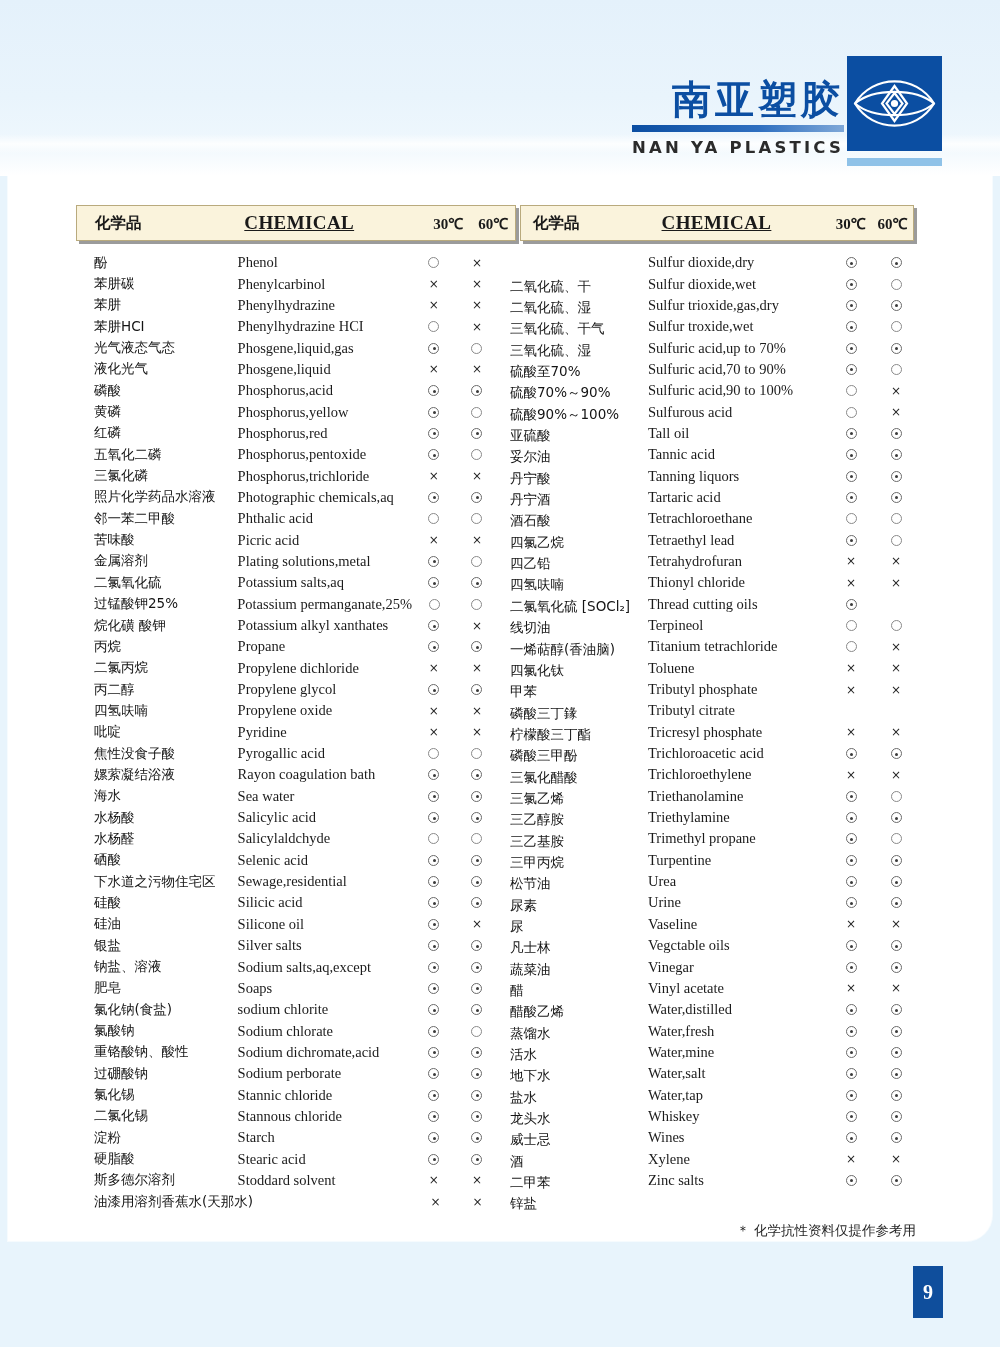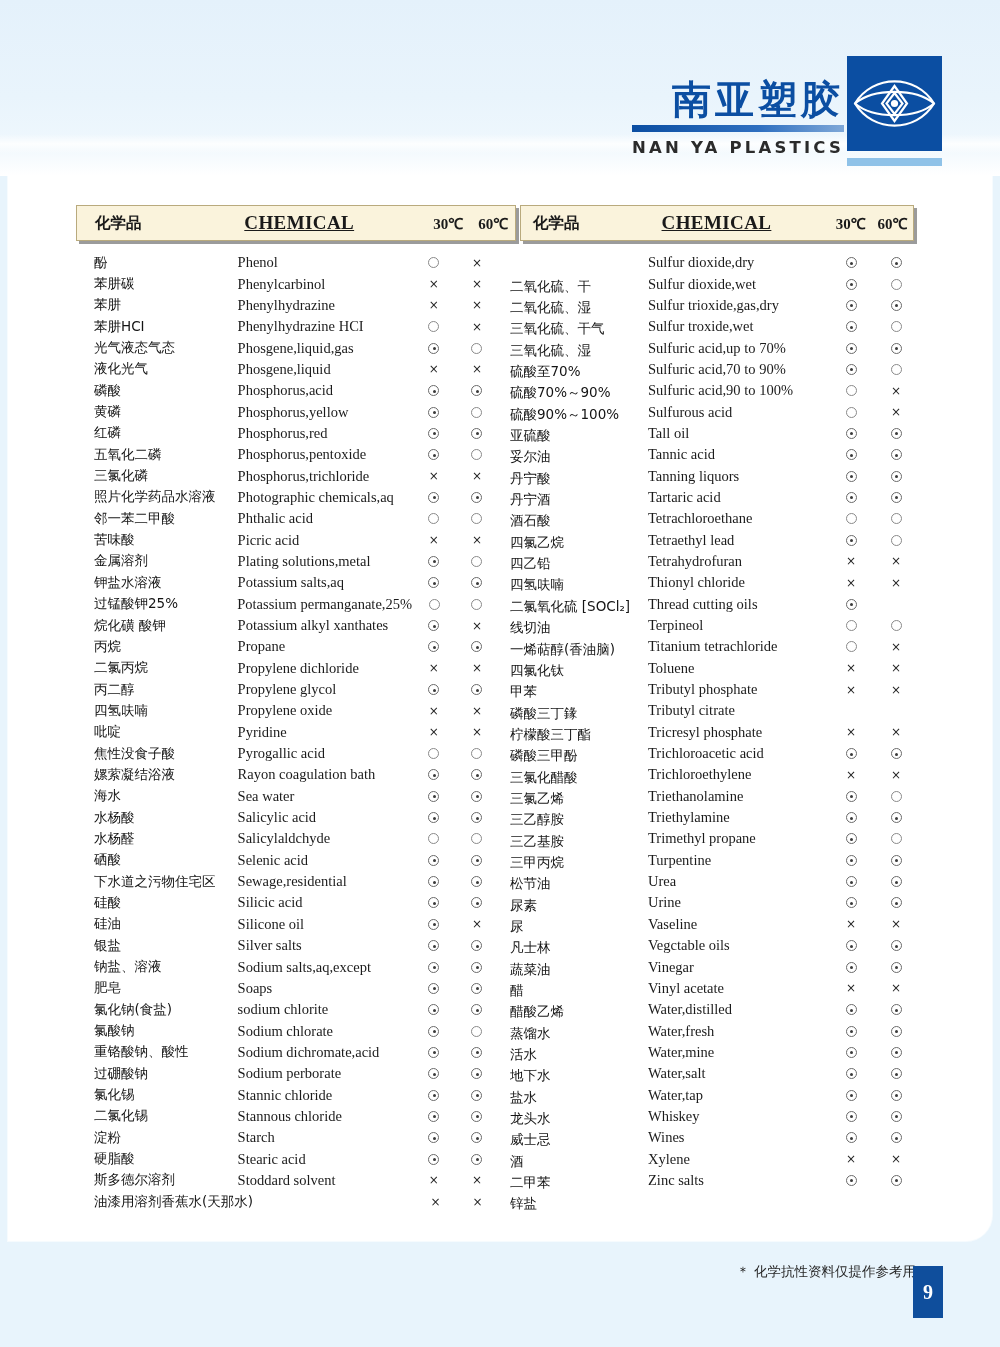--- a/index.html
+++ b/index.html
@@ -127,21 +127,21 @@
   .sym-x {
     font-family:"DejaVu Sans", sans-serif;
     font-size:12px; color:#262626; font-weight:500;
   }
   .sym-none { width:11px; height:11px; }
 
   
   #footnote {
     position:absolute; right:76px; top:1046px;
     font-family:"DejaVu Sans", sans-serif;
-    font-size:13.5px; color:#262626; white-space:nowrap;margin-top:41px;
+    font-size:13.5px; color:#262626; white-space:nowrap;
   }
 
   
   #page-tab {
     position:absolute; right:57px; top:1266px;
     width:30px; height:52px; background:#0f4e9c;
     display:flex; align-items:center; justify-content:center;
     color:#ffffff; font-family:"Liberation Serif", serif;
     font-size:20px; font-weight:bold;
   }
@@ -346,21 +346,21 @@
           <div class="cell-cn">金属溶剂</div>
           <div class="cell-en">Plating solutions,metal</div>
           <div class="cell-t">
             <span class="sym sym-dot"></span>
           </div>
           <div class="cell-t second">
             <span class="sym sym-circle"></span>
           </div>
         </div>
         <div class="row">
-          <div class="cell-cn">钾盐水溶液</div>
+          <div class="cell-cn">二氯氧化硫</div>
           <div class="cell-en">Potassium salts,aq</div>
           <div class="cell-t">
             <span class="sym sym-dot"></span>
           </div>
           <div class="cell-t second">
             <span class="sym sym-dot"></span>
           </div>
         </div>
         <div class="row">
           <div class="cell-cn">过锰酸钾25%</div>

